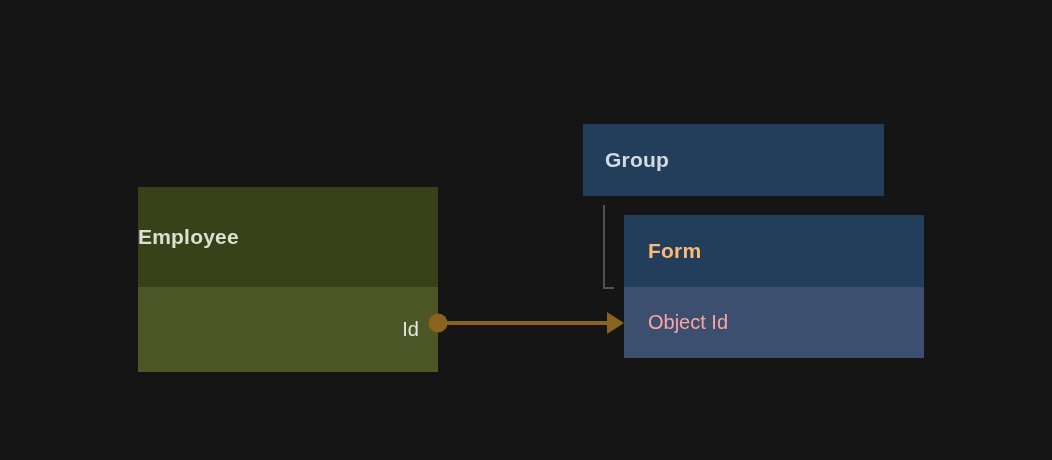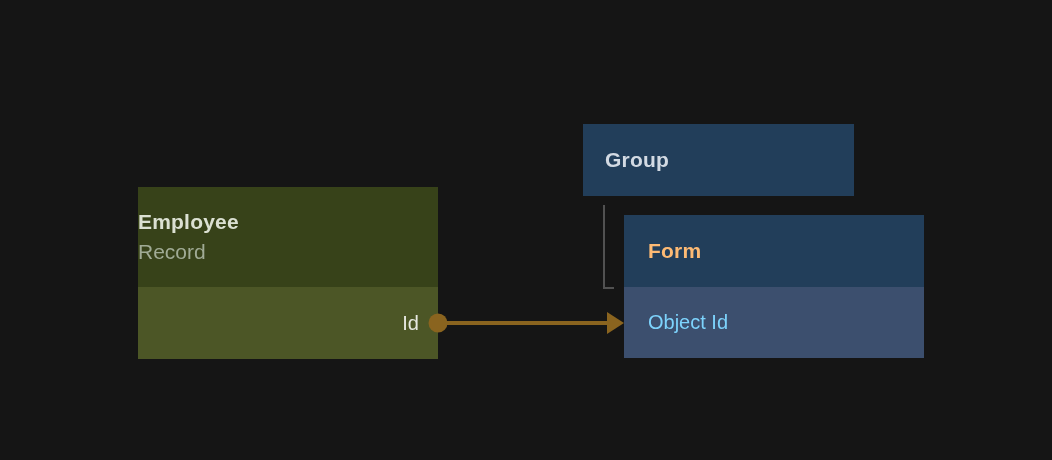--- a/index.html
+++ b/index.html
@@ -40,23 +40,23 @@
   .node-row {
     display: flex;
     align-items: center;
     box-sizing: border-box;
     font-size: 20px;
     font-weight: 400;
   }
   
   .node-employee            { left: 138px; top: 187px; width: 300px; }
   .node-employee .node-header { height: 100px; }
-  .node-employee .node-row  { height: 72px; justify-content: flex-end; padding-right: 19px; }
+  .node-employee .node-row  { height: 85px; justify-content: flex-end; padding-right: 19px; }
   
-  .node-group               { left: 583px; top: 124px; width: 271px; }
+  .node-group               { left: 583px; top: 124px; width: 301px; }
   .node-group .node-header  { height: 72px; padding-left: 22px; }
   
   .node-form                { left: 624px; top: 215px; width: 300px; }
   .node-form .node-header   { height: 72px; padding-left: 24px; }
   .node-form .node-row      { height: 71px; padding-left: 24px; }
   .edge-layer {
     position: absolute;
     left: 0; top: 0;
     width: 1052px;
     height: 460px;
@@ -65,39 +65,38 @@
   .edge-layer * { pointer-events: auto; }
 </style>
 </head>
 <body>
 
 <div class="canvas" style="background-color: rgb(21, 21, 21);">
 
   <div class="node node-employee">
     <div class="node-header" style="background-color: rgb(55, 66, 25);">
       <div class="node-title" style="color: rgb(219, 224, 210);">Employee</div>
-      <div class="node-subtitle" style="color: rgb(160, 171, 149);">Record</div>
     </div>
     <div class="node-row" style="background-color: rgb(76, 86, 38);">
       <span class="field-label" style="color: rgb(230, 232, 224);">Id</span>
     </div>
   </div>
 
   <div class="node node-group">
     <div class="node-header" style="background-color: rgb(34, 62, 90);">
       <div class="node-title" style="color: rgb(211, 218, 227);">Group</div>
     </div>
   </div>
 
   <div class="node node-form">
     <div class="node-header" style="background-color: rgb(34, 62, 90);">
       <div class="node-title" style="color: #fdba74;">Form</div>
     </div>
     <div class="node-row" style="background-color: rgb(60, 79, 110);">
-      <span class="field-label" style="color: #7dd3fc;">Object Id</span>
+      <span class="field-label" style="color: #fca5a5;">Object Id</span>
     </div>
   </div>
 
   <svg class="edge-layer" width="1052" height="460" viewBox="0 0 1052 460" xmlns="http://www.w3.org/2000/svg">
 
     <polyline points="604,205 604,288 614,288" fill="none" stroke-width="2" style="stroke: rgb(81, 81, 81);"></polyline>
 
     <g>
       <circle cx="438" cy="323" r="9.5" style="fill: rgb(138, 100, 31);"></circle>
       <line x1="444" y1="323" x2="609" y2="323" stroke-width="4" style="stroke: rgb(138, 100, 31);"></line>

